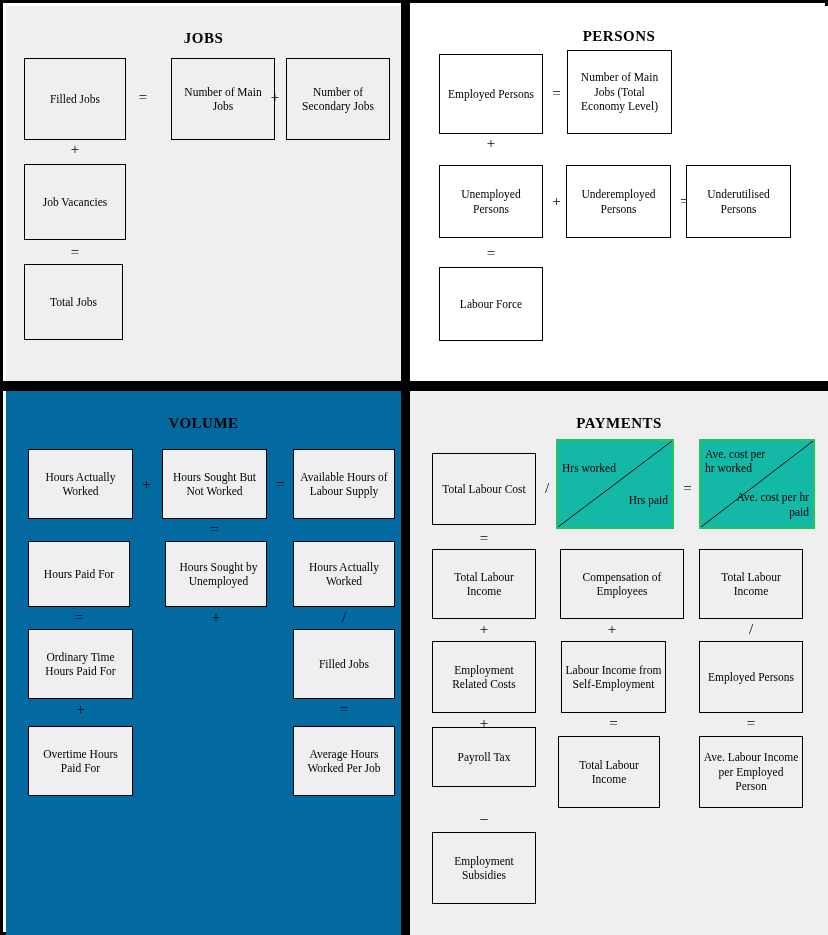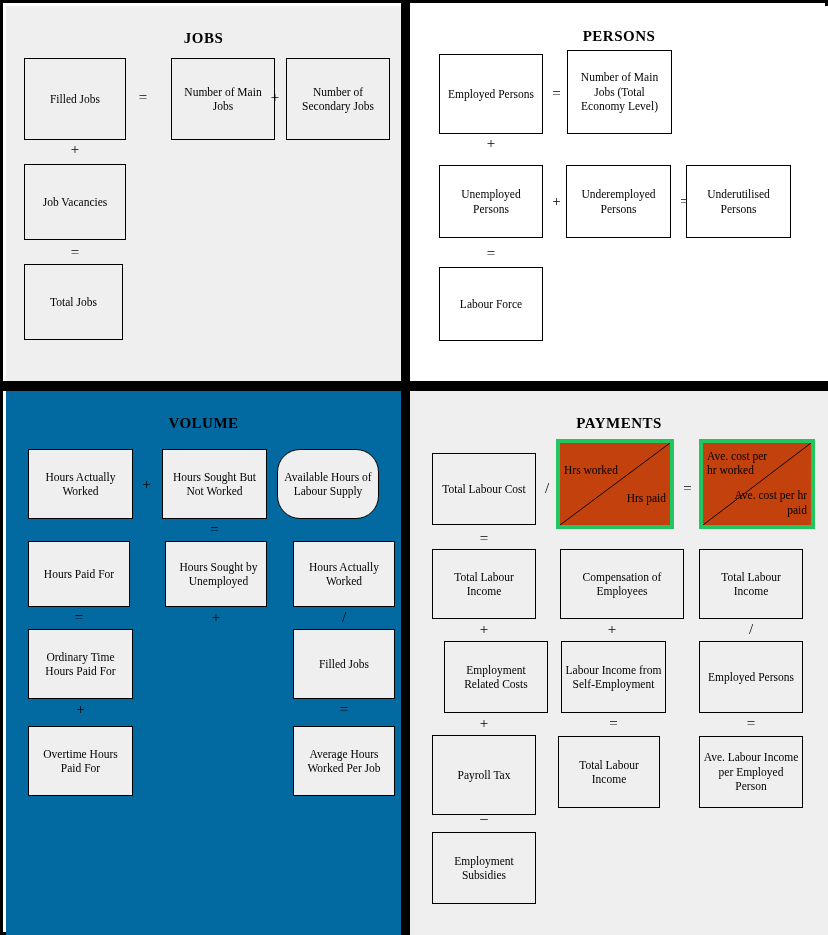--- a/index.html
+++ b/index.html
@@ -74,22 +74,22 @@
     color:#555;
     text-align:center;
     line-height:1;
     color:#000;
   }
 
   
   .splitbox{
     position:absolute;
     box-sizing:border-box;
-    border:4px solid #22c55e;
-    background:#c2410c;
+    border:2px solid #22c55e;
+    background:#14b8a6;
     overflow:hidden;
   }
   .splitbox svg{position:absolute;left:0;top:0;width:100%;height:100%;}
   .splitbox .lbl{
     position:absolute;
     font-size:11.5px;
     line-height:1.25;
     color:#000;
     white-space:nowrap;
   }
@@ -141,21 +141,21 @@
     <div class="box" style="left:29px;top:261px;width:104px;height:74px;">Labour Force</div>
   </div>
 
   <div class="quad" id="quad-volume">
     <div class="quad-title">VOLUME</div>
 
     <div class="box" style="left:22px;top:58px;width:105px;height:70px;">Hours Actually Worked</div>
     <div class="op" style="left:128px;top:86px;width:25px;">+</div>
     <div class="box" style="left:156px;top:58px;width:105px;height:70px;">Hours Sought But Not Worked</div>
     <div class="op" style="left:262px;top:86px;width:25px;">=</div>
-    <div class="box" style="left:271px;top:58px;width:102px;height:70px;border-radius:23px;">Available Hours of Labour Supply</div>
+    <div class="box" style="left:287px;top:58px;width:102px;height:70px;">Available Hours of Labour Supply</div>
 
     <div class="op" style="left:156px;top:131px;width:105px;">=</div>
 
     <div class="box" style="left:22px;top:150px;width:102px;height:66px;">Hours Paid For</div>
     <div class="box" style="left:159px;top:150px;width:102px;height:66px;padding-left:8px;">Hours Sought by Unemployed</div>
     <div class="box" style="left:287px;top:150px;width:102px;height:66px;">Hours Actually Worked</div>
 
     <div class="op" style="left:22px;top:219px;width:102px;">=</div>
     <div class="op" style="left:159px;top:219px;width:102px;">+</div>
     <div class="op" style="left:287px;top:219px;width:102px;">/</div>
@@ -197,29 +197,29 @@
     <div class="op" style="left:22px;top:140px;width:104px;">=</div>
 
     <div class="box" style="left:22px;top:158px;width:104px;height:70px;">Total Labour Income</div>
     <div class="box" style="left:150px;top:158px;width:124px;height:70px;">Compensation of Employees</div>
     <div class="box" style="left:289px;top:158px;width:104px;height:70px;">Total Labour Income</div>
 
     <div class="op" style="left:22px;top:231px;width:104px;">+</div>
     <div class="op" style="left:150px;top:231px;width:104px;">+</div>
     <div class="op" style="left:289px;top:231px;width:104px;">/</div>
 
-    <div class="box" style="left:22px;top:250px;width:104px;height:72px;margin-left:12px;">Employment Related Costs</div>
+    <div class="box" style="left:22px;top:250px;width:104px;height:72px;">Employment Related Costs</div>
     <div class="box" style="left:151px;top:250px;width:105px;height:72px;">Labour Income from Self-Employment</div>
     <div class="box" style="left:289px;top:250px;width:104px;height:72px;">Employed Persons</div>
 
     <div class="op" style="left:22px;top:325px;width:104px;">+</div>
     <div class="op" style="left:151px;top:325px;width:105px;">=</div>
     <div class="op" style="left:289px;top:325px;width:104px;">=</div>
 
-    <div class="box" style="left:22px;top:344px;width:104px;height:80px;">Payroll Tax</div>
+    <div class="box" style="left:22px;top:336px;width:104px;height:60px;">Payroll Tax</div>
     <div class="box" style="left:148px;top:345px;width:102px;height:72px;">Total Labour Income</div>
     <div class="box" style="left:289px;top:345px;width:104px;height:72px;">Ave. Labour Income per Employed Person</div>
 
     <div class="op" style="left:22px;top:420px;width:104px;">–</div>
 
     <div class="box" style="left:22px;top:441px;width:104px;height:72px;">Employment Subsidies</div>
   </div>
 
   <div class="divider-v"></div>
   <div class="divider-h"></div>

